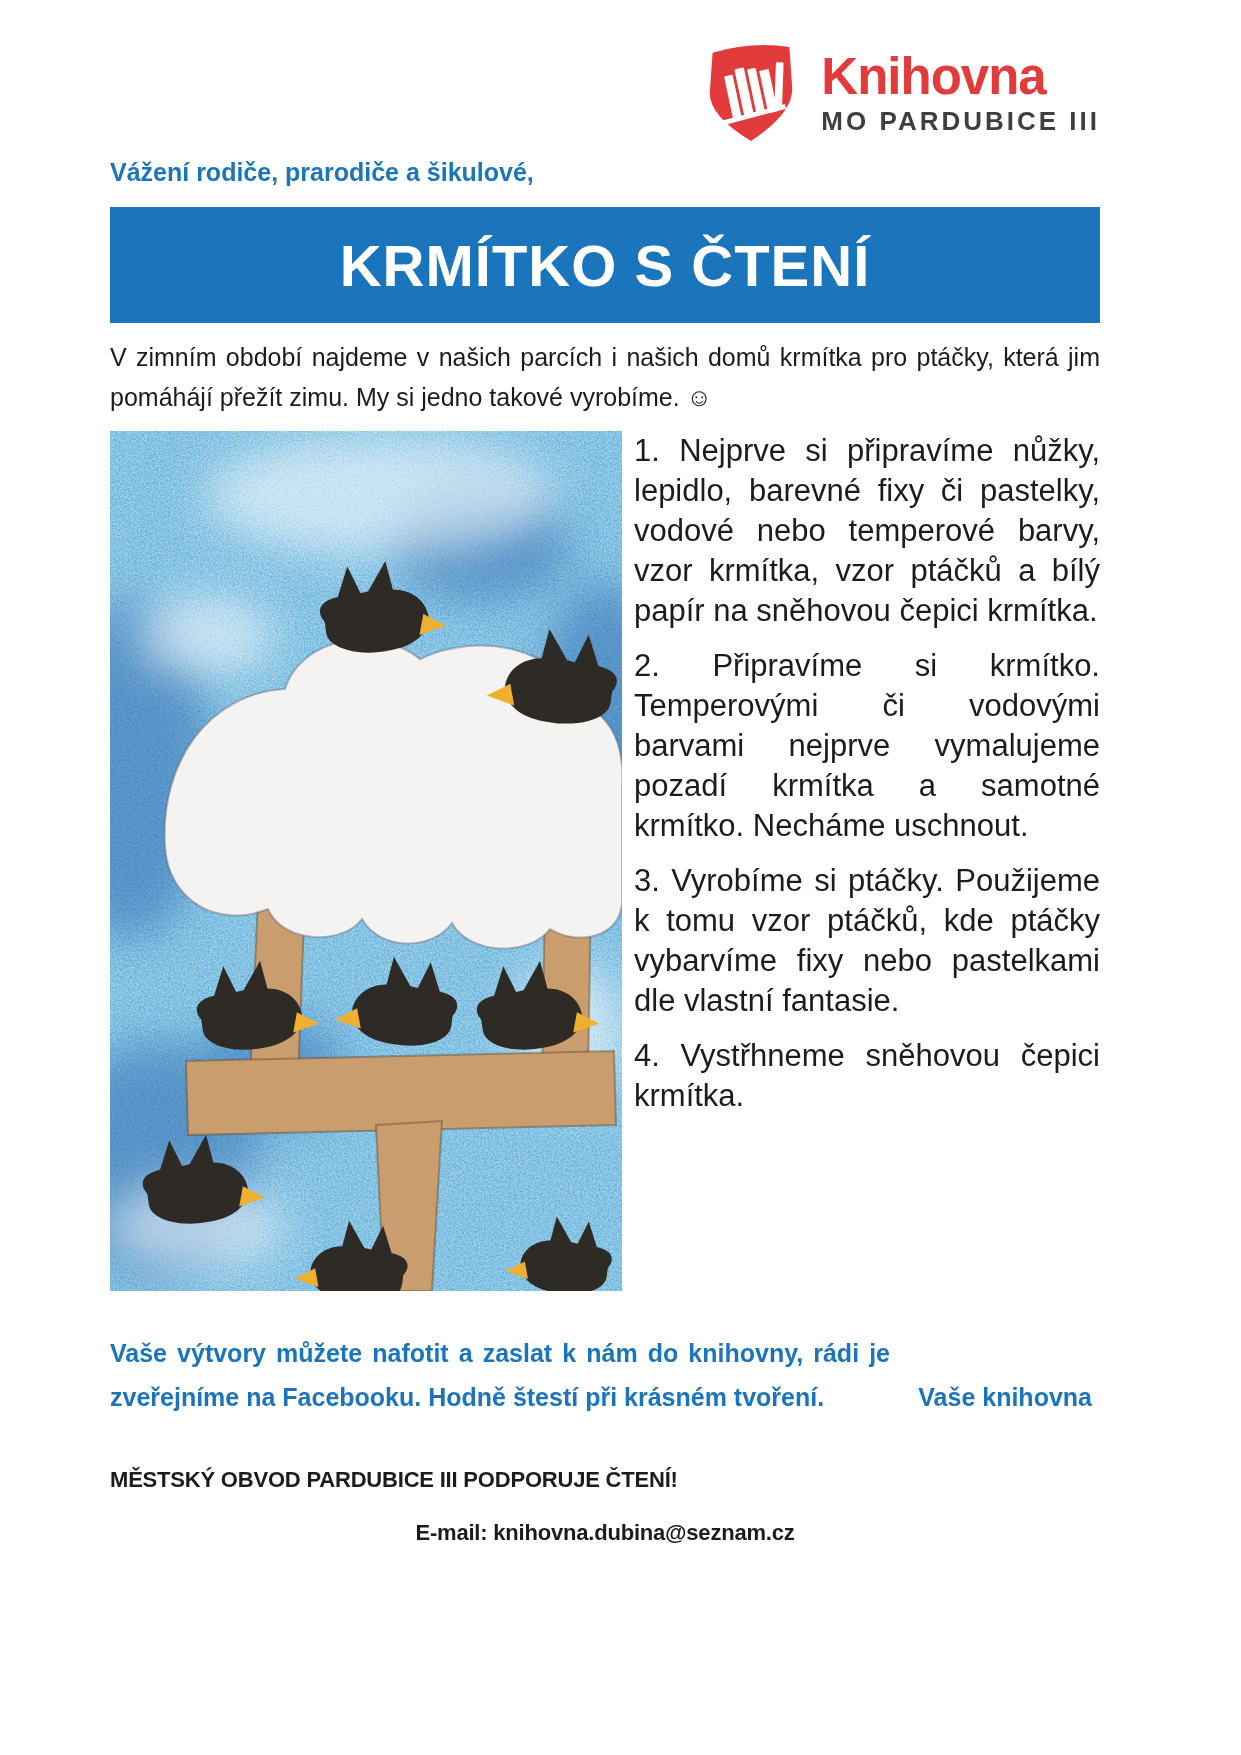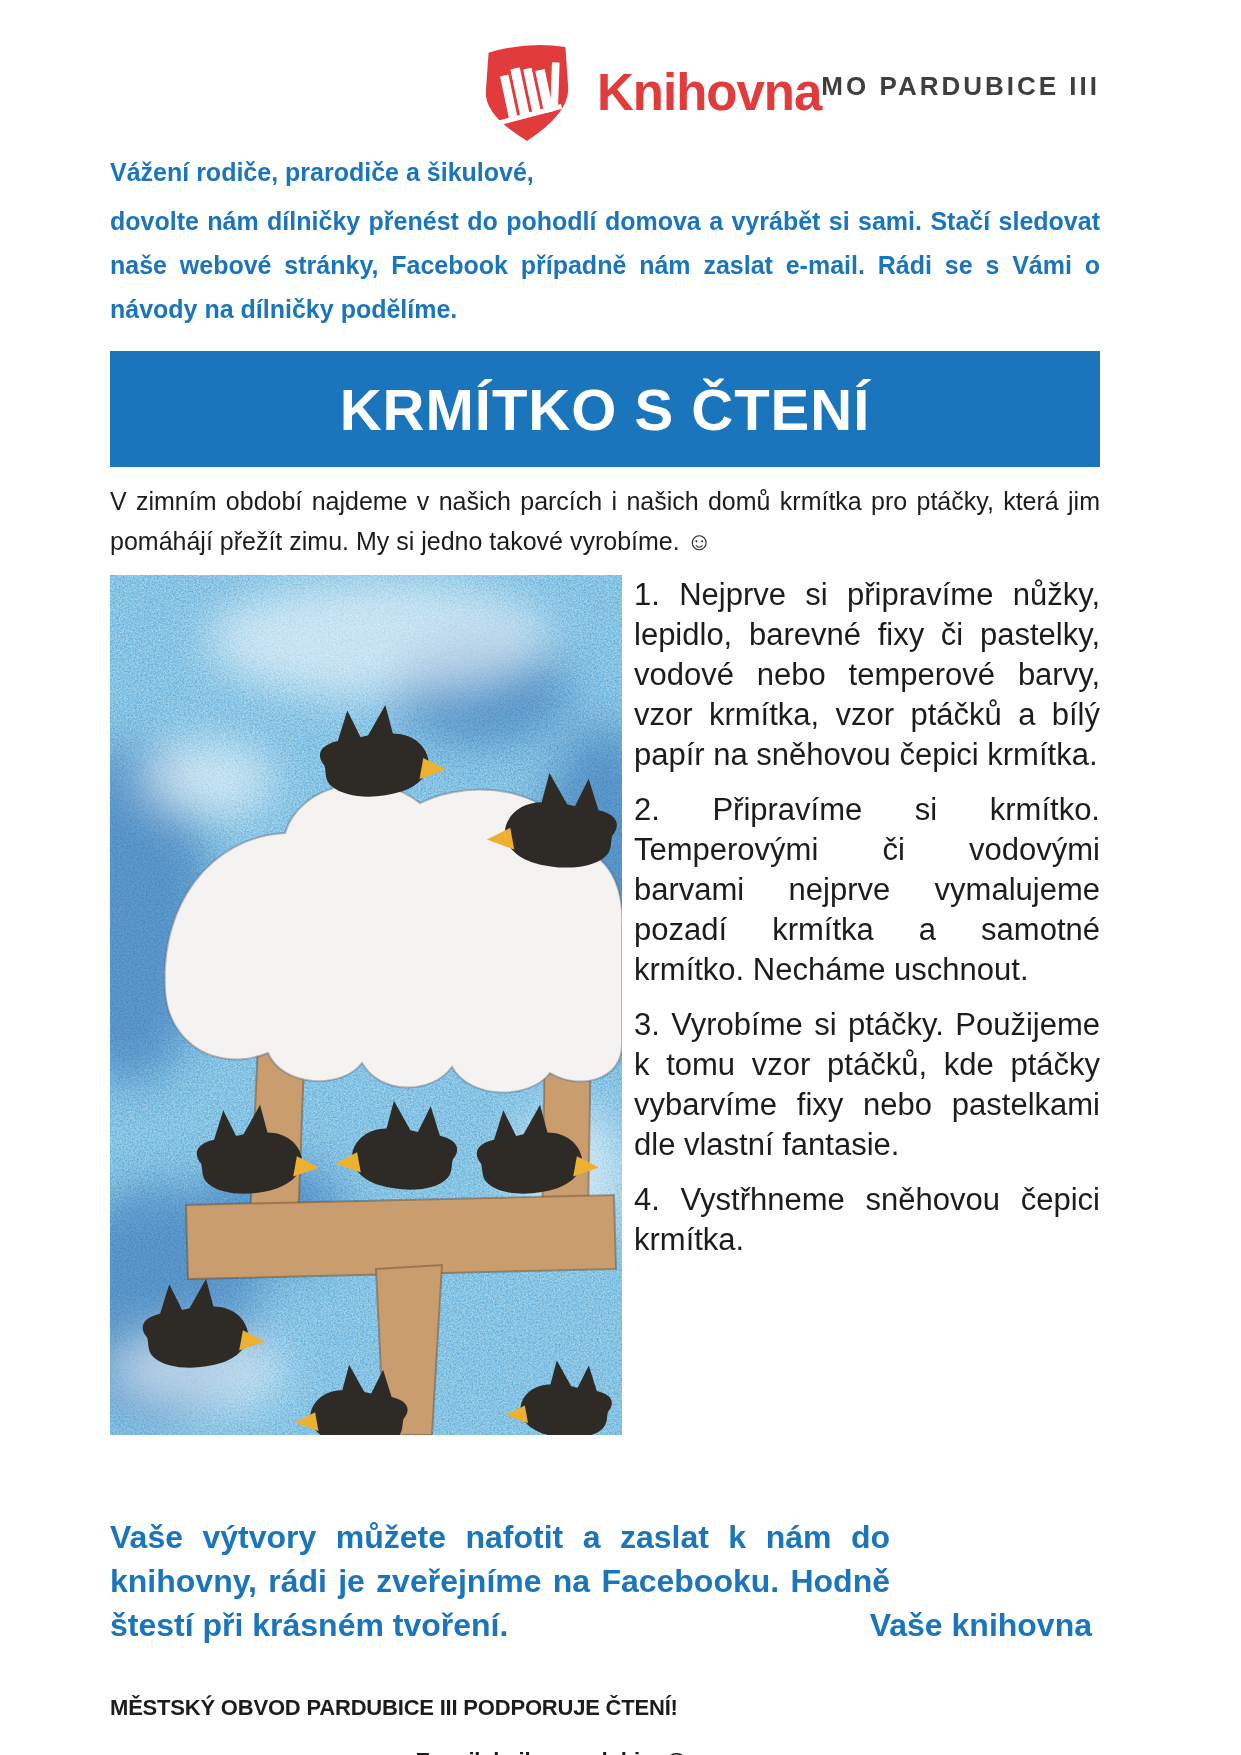--- a/index.html
+++ b/index.html
@@ -5,42 +5,42 @@
   html,body{margin:0;padding:0;background:#ffffff;}
   .page{
     position:relative;width:1241px;height:1755px;background:#ffffff;
     font-family:"Liberation Sans",sans-serif;color:var(--text-black,#1c1c1c);
     box-sizing:border-box;padding:40px 141px 0 110px;overflow:hidden;
   }
   
   .logo-row{display:flex;justify-content:flex-end;align-items:center;height:104px;}
   .logo{display:flex;align-items:center;gap:16px;}
   .logo-icon svg{display:block;}
-  .logo-text{display:flex;flex-direction:row;line-height:1;margin-left:6px;}
+  .logo-text{display:flex;flex-direction:column;line-height:1;margin-left:6px;}
   .logo-brand{color:var(--logo-red,#e23b3c);font-size:51px;font-weight:bold;letter-spacing:-1px;}
   .logo-sub{color:var(--logo-gray,#3f3f3f);font-size:26px;font-weight:bold;letter-spacing:3px;margin-top:6px;}
   
   .greeting{margin-top:14px;color:var(--accent-blue,#1b75bc);font-weight:bold;font-size:25px;}
   .intro{margin-top:12px;color:var(--accent-blue,#1b75bc);font-weight:bold;font-size:25px;
          line-height:44px;text-align:justify;text-justify:inter-word;}
   
   .banner{margin-top:20px;background:var(--accent-blue,#1b75bc);height:116px;
           display:flex;align-items:center;justify-content:center;}
   .banner-title{color:var(--banner-text,#ffffff);font-size:58px;font-weight:bold;letter-spacing:1px;}
   
   .lead{margin-top:14px;font-size:25px;line-height:40px;text-align:justify;text-justify:inter-word;}
   
   .content-row{margin-top:14px;display:flex;align-items:flex-start;}
   .craft{width:512px;flex:none;margin-right:12px;}
   .craft svg{display:block;}
   .steps{flex:1;font-size:31px;line-height:40px;text-align:justify;text-justify:inter-word;}
   .step{margin:0 0 15px 0;}
   
-  .outro{position:relative;margin-top:80px;color:var(--accent-blue,#1b75bc);font-weight:bold;
-         font-size:32px;line-height:44px;}
+  .outro{position:relative;margin-top:40px;color:var(--accent-blue,#1b75bc);font-weight:bold;
+         font-size:25px;line-height:44px;}
   .outro-text{display:block;text-align:justify;text-justify:inter-word;padding-right:210px;}
   .signature{position:absolute;right:8px;bottom:0;white-space:nowrap;}
   
   .footer1{margin-top:48px;text-align:left;font-weight:bold;font-size:22px;letter-spacing:-0.2px;}
   .footer2{margin-top:27px;text-align:center;font-weight:bold;font-size:22px;letter-spacing:-0.2px;}
   
   .f-bird{fill:var(--bird-black,#2e2b27);}
   .f-beak{fill:var(--beak-yellow,#eeb02f);}
   .f-tan{fill:var(--feeder-tan,#c99d6e);stroke:rgba(70,50,25,.35);stroke-width:2;}
   .f-snow{fill:var(--snow-white,#f4f3f1);stroke:rgba(80,90,110,.4);stroke-width:2;}
@@ -66,21 +66,20 @@
         </svg>
       </span>
       <span class="logo-text">
         <span class="logo-brand">Knihovna</span>
         <span class="logo-sub">MO PARDUBICE III</span>
       </span>
     </div>
   </div>
 
   <div class="greeting">Vážení rodiče, prarodiče a šikulové,</div>
-  <div class="intro">dovolte nám dílničky přenést do pohodlí domova a vyrábět si sami.  Stačí sledovat naše webové stránky, Facebook případně nám zaslat e-mail. Rádi se s Vámi o návody na dílničky podělíme.</div>
 
   <div class="banner">
     <span class="banner-title">KRMÍTKO S ČTENÍ</span>
   </div>
 
   <div class="lead">V zimním období najdeme v našich parcích i našich domů krmítka pro ptáčky, která jim pomáhájí přežít zimu. My si jedno takové vyrobíme. ☺</div>
 
   <div class="content-row">
 
     <div class="craft" role="img" aria-label="Paper craft photo: bird feeder made of tan paper strips with a white snow cap on top, eight black birds with yellow beaks, speckled blue winter background">

